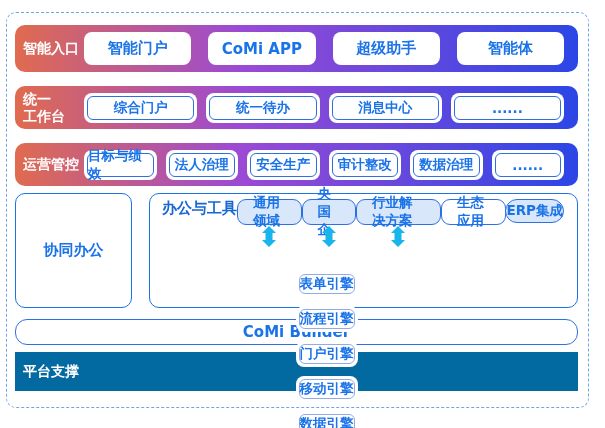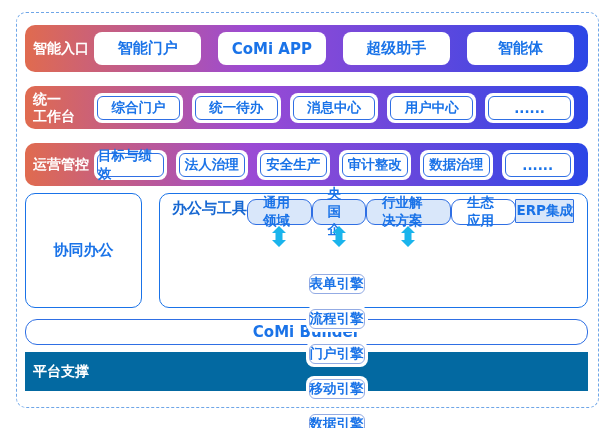--- a/index.html
+++ b/index.html
@@ -1,20 +1,20 @@
 <!DOCTYPE html>
 <html><head>
 <meta charset="utf-8">
 <style>
   * { box-sizing: border-box; margin: 0; padding: 0; }
   html,body { width:605px; height:428px; background:#ffffff;
     font-family:"DejaVu Sans","Liberation Sans",sans-serif; }
   .canvas { position:relative; width:605px; height:428px; background:#fff; overflow:hidden; }
 
-  .frame { position:absolute; left:16px; top:12px; width:583px; height:396px;
+  .frame { position:absolute; left:6px; top:12px; width:583px; height:396px;
     border:1px dashed #6fa6e8; border-radius:10px; padding:12px 10px 18px 8px; }
 
   
   .grad-row { display:flex; align-items:center; border-radius:10px;
     background:linear-gradient(90deg,#e06b4f 0%,#9b4ad4 40%,#2b46e6 100%);
     padding:0 14px 0 5px; }
   .row-1 { height:47px; margin-bottom:14px; }
   .row-2 { height:43px; margin-bottom:14px; }
   .row-3 { height:43px; margin-bottom:7px; }
 
@@ -44,21 +44,21 @@
     background:#fff; padding:5px 13px 9px 12px; display:flex; flex-direction:row; }
   .tools-title { text-align:center; color:#1667d2; font-weight:bold; font-size:15px;
     margin-bottom:5px; }
   .tools-cols { display:flex; justify-content:space-between; align-items:flex-start; flex:1; }
   .tool-col { display:flex; flex-direction:column; align-items:center; }
   .tool-pill { height:26px; padding:0 15px; background:#d9e7fa;
     border:1.5px solid #2f6fe4; border-radius:9px;
     display:flex; align-items:center; color:#1a73e8; font-size:13.5px; font-weight:bold; }
   .tool-pill.eco { background:#fff; }
   .dbl-arrow { width:16px; height:21px; display:block; margin-top:1px; }
-  .erp-bar { height:24px; border:1.5px solid #2f6fe4; border-radius:1px; background:#d9e7fa;
+  .erp-bar { height:24px; border:1.5px solid #2f6fe4; border-radius:12px; background:#d9e7fa;
     display:flex; align-items:center; justify-content:center;
     color:#1a73e8; font-size:13.5px; font-weight:bold; }
 
   
   .builder-bar { height:26px; border:1.5px solid #2f6fe4; border-radius:12px; background:#fff;
     display:flex; align-items:center; justify-content:center; margin-bottom:7px;
     color:#1a73e8; font-weight:bold; font-size:15px; }
 
   
   .plat-row { height:39px; background:#0369a1; border-radius:0;
@@ -94,23 +94,20 @@
         <div class="pill-ring">
             <span class="inner">综合门户</span>
           </div>
         <div class="pill-ring">
             <span class="inner">统一待办</span>
           </div>
         <div class="pill-ring">
             <span class="inner">消息中心</span>
           </div>
         <div class="pill-ring">
-            <span class="inner">用户中心</span>
-          </div>
-        <div class="pill-ring">
             <span class="inner">......</span>
           </div>
       </div>
     </div>
 
     <div class="grad-row row-3">
       <div class="row-label">
         <span class="ln">运营管控</span>
       </div>
       <div class="pillzone">

